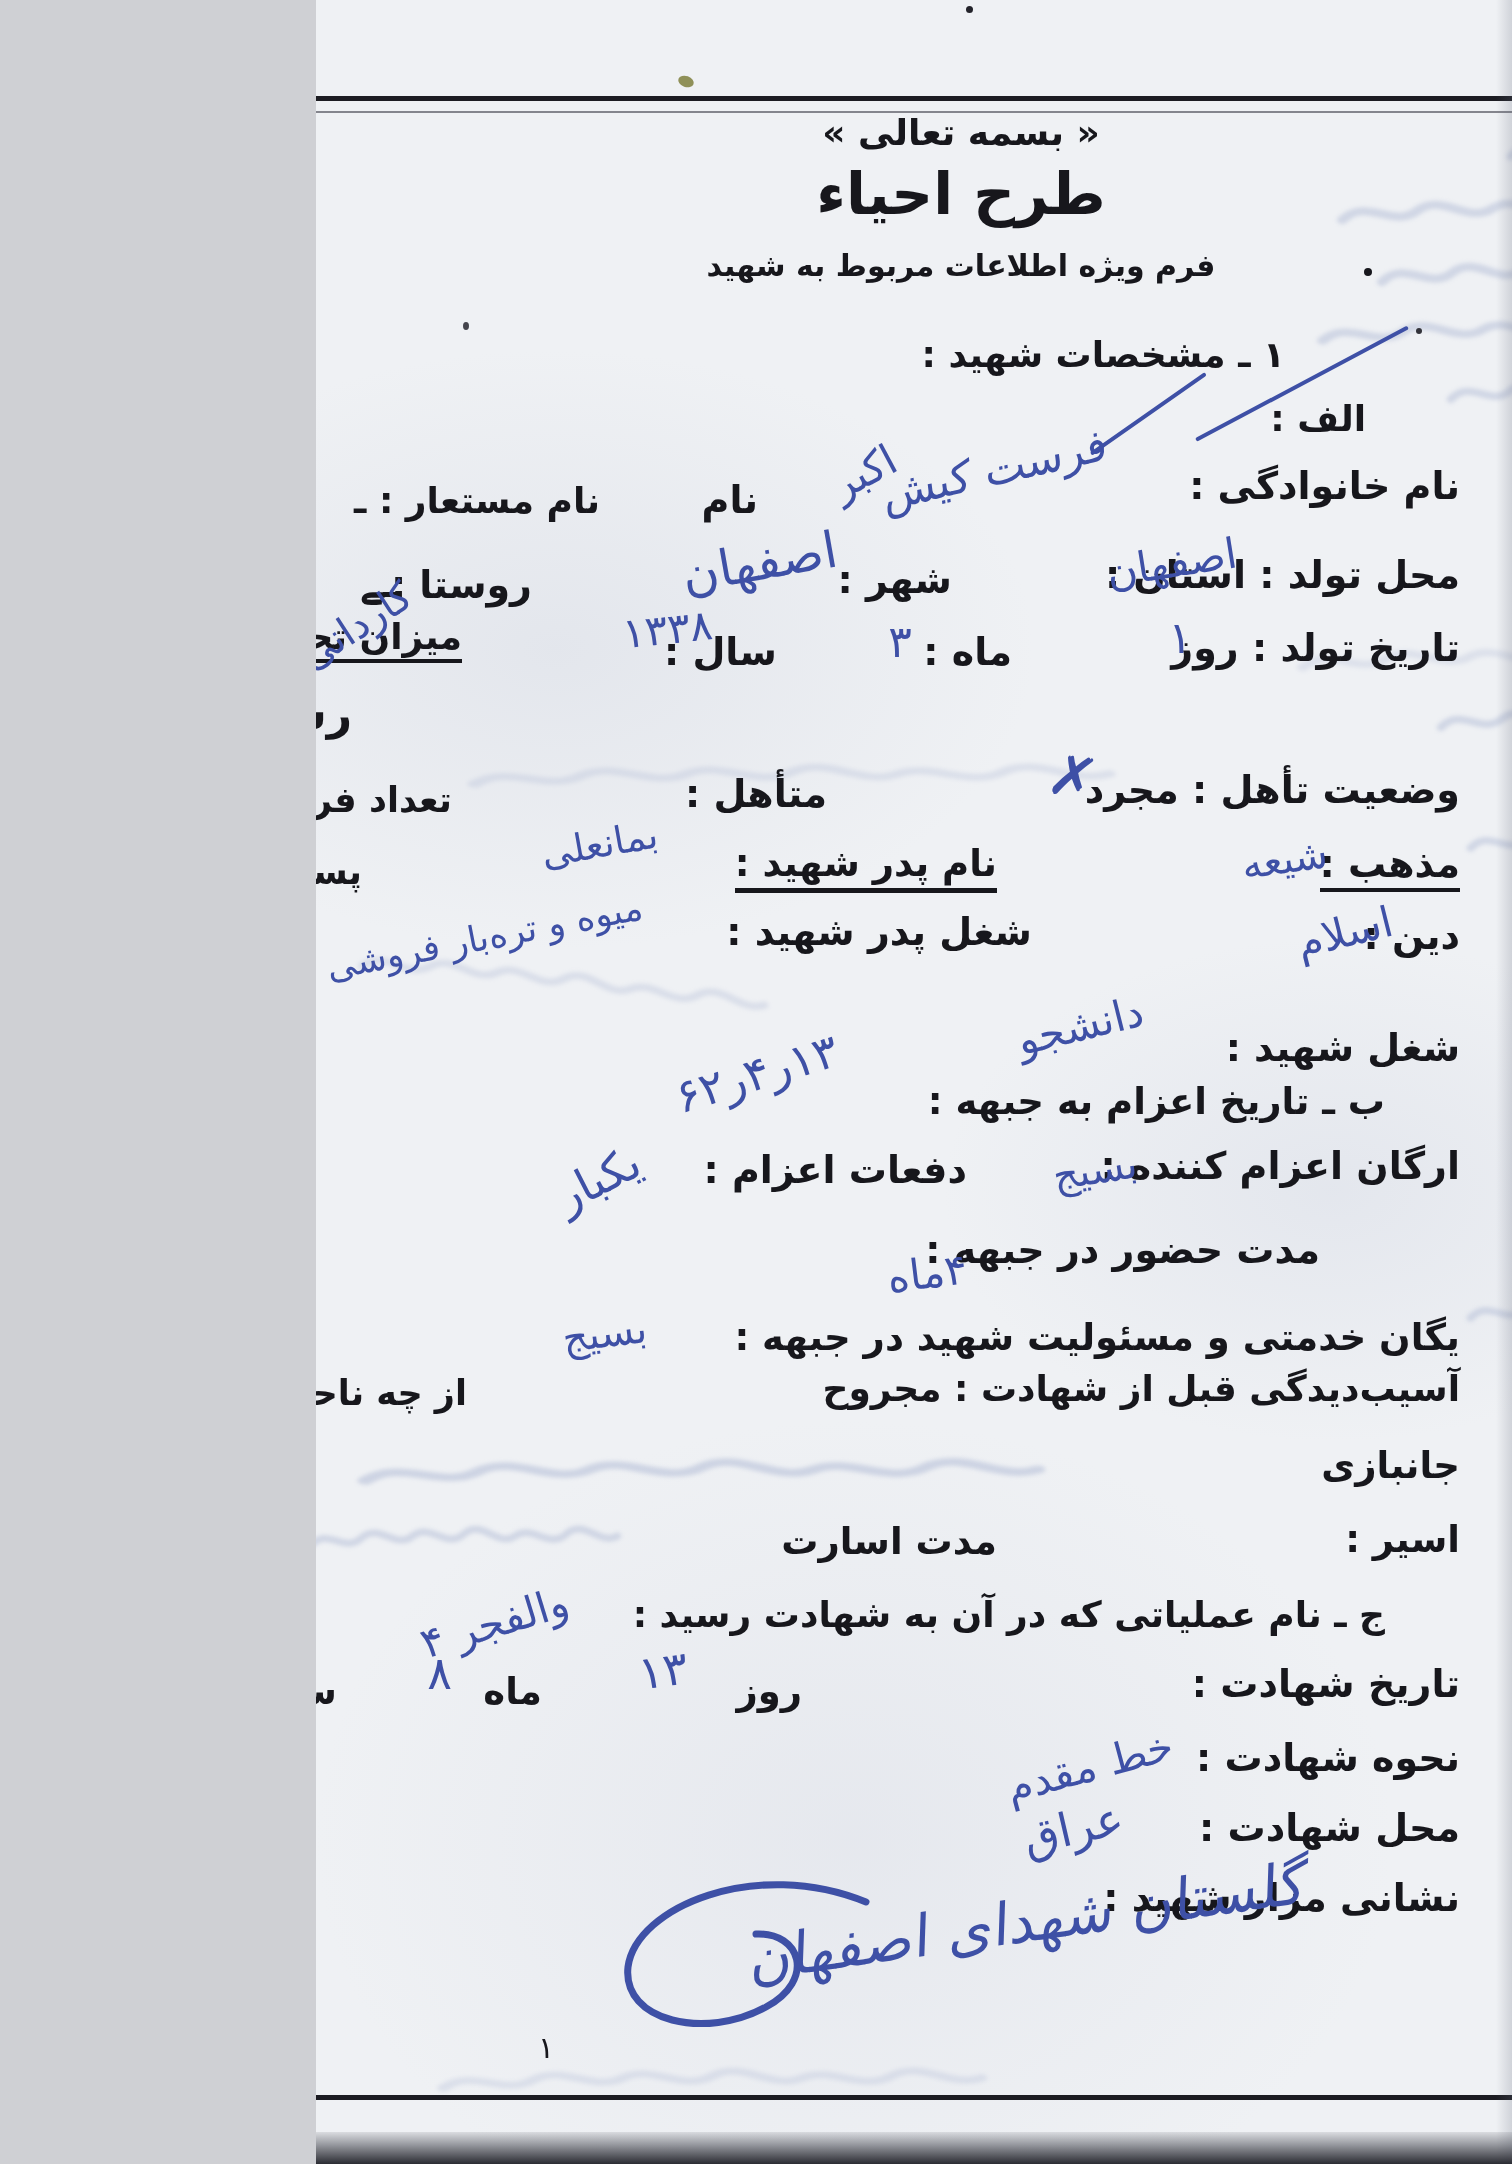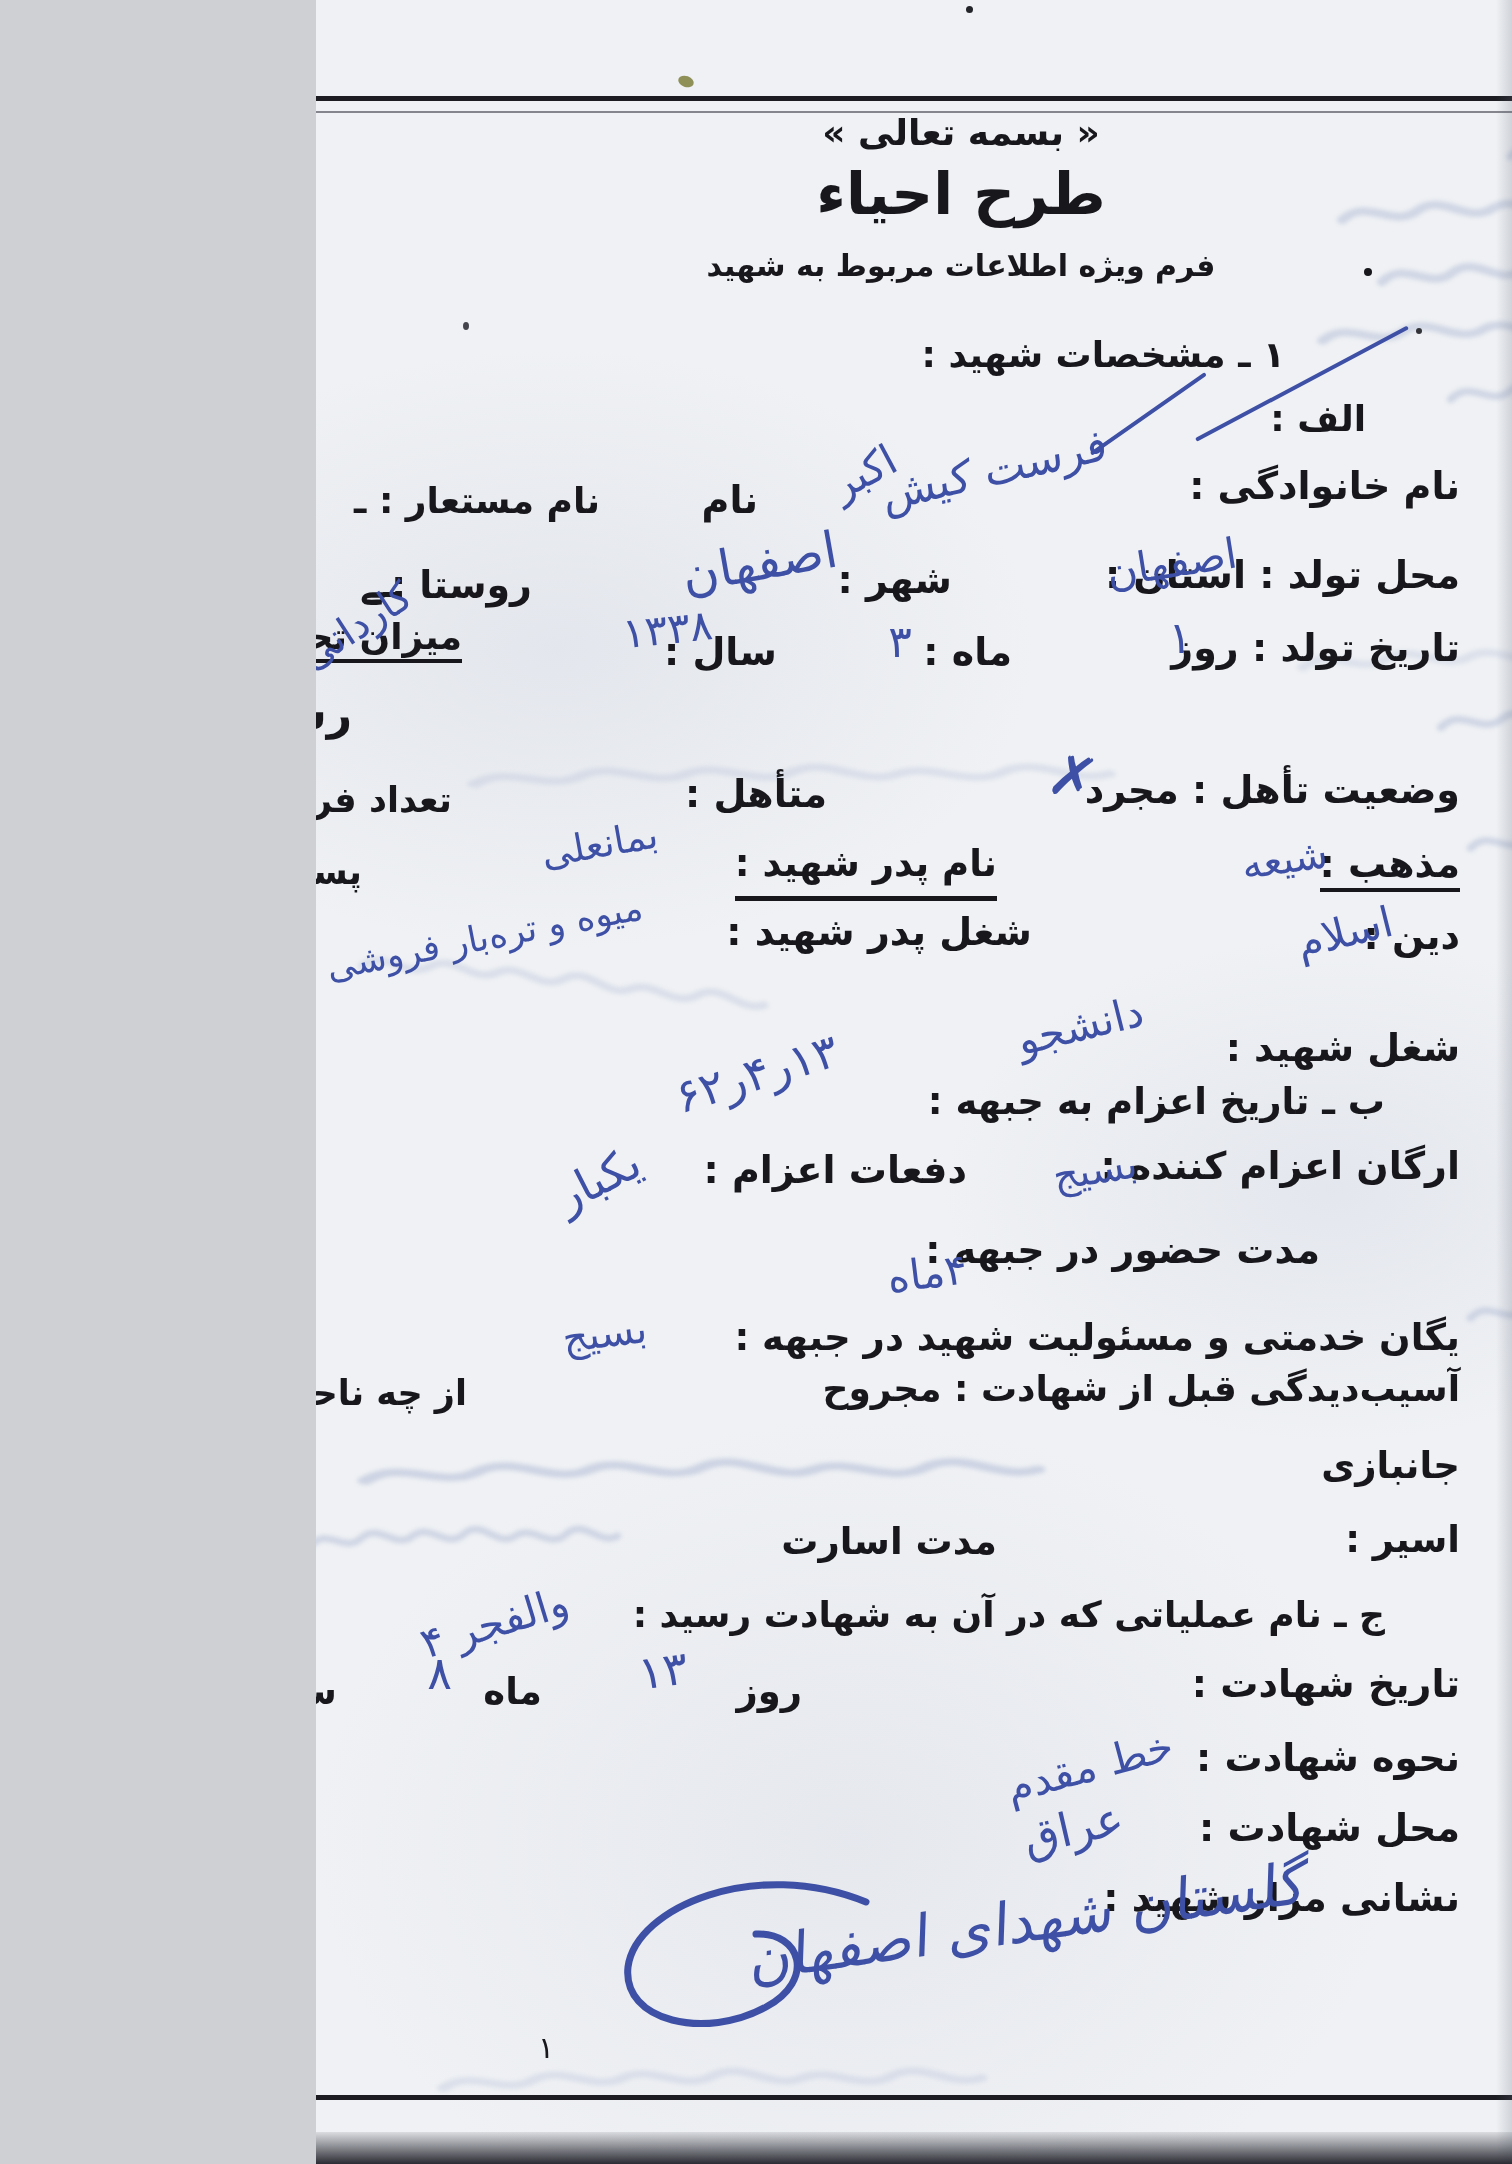--- a/index.html
+++ b/index.html
@@ -15,21 +15,21 @@
   .frame{position:absolute;left:-70px;top:96px;width:1572px;height:1994px;
     border:5px solid #1c1c22;border-radius:52px;z-index:1;}
   .dashes{position:absolute;left:1490px;top:170px;width:14px;height:1850px;z-index:2;
     background:repeating-linear-gradient(180deg, transparent 0 30px, #eff1f4 30px 54px);}
   .topline{position:absolute;left:-70px;top:111px;width:1572px;height:2px;background:rgba(25,25,38,.5);z-index:1;}
   .band{position:absolute;left:0;top:2132px;width:100%;height:32px;z-index:7;
     background:linear-gradient(180deg, rgba(70,72,82,.12), #45475085 40%, #2b2c33);}
   .lbl{position:absolute;font-weight:700;color:#17171c;white-space:nowrap;font-size:38px;z-index:4;}
   .hand{position:absolute;color:#3e50a6;white-space:nowrap;font-size:40px;z-index:5;transform-origin:right center;}
   .u{border-bottom:4px solid #17171c;padding-bottom:2px;}
-  .u5{border-bottom:5px solid #17171c;padding-bottom:11px;}
+  .u5{border-bottom:5px solid #17171c;padding-bottom:3px;}
   .ctr{text-align:center;}
   .stroke{position:absolute;background:#3e50a6;height:4px;border-radius:3px;z-index:5;transform-origin:left center;}
   .ghost{position:absolute;color:#b2bcd6;opacity:.5;filter:blur(2.2px);z-index:0;}
   .ghost svg{width:100%;height:100%;}
   .speck{position:absolute;border-radius:50%;z-index:3;}
   .flourish{position:absolute;z-index:5;}
 </style>
 </head>
 <body>
 

